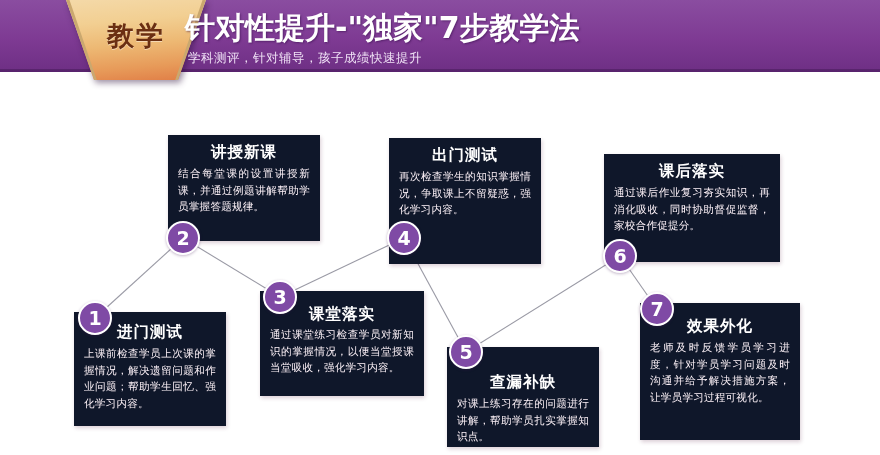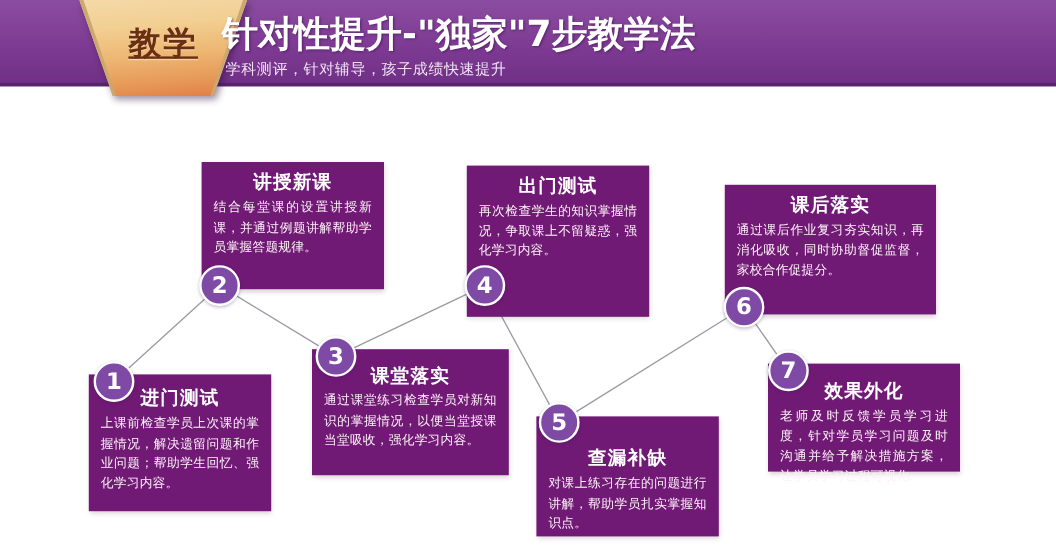--- a/index.html
+++ b/index.html
@@ -68,21 +68,20 @@
   .badge-text {
     position: absolute;
     left: 0; top: 0;
     width: 140px; height: 72px;
     display: flex; align-items: center; justify-content: center;
     font-size: 27px;
     font-weight: bold;
     color: #6b2f12;
     letter-spacing: 2px;
     text-shadow: 0 1px 0 rgba(255,255,255,0.45);
-    text-decoration: underline;
   }
 
   .header-title {
     position: absolute;
     left: 185px; top: 8px;
     font-size: 30px;
     font-weight: bold;
     color: #ffffff;
     letter-spacing: 0px;
     white-space: nowrap;
@@ -102,21 +101,21 @@
     position: absolute;
     left: 0; top: 0;
     width: 880px; height: 455px;
     pointer-events: none;
   }
   #connectors line { stroke: #9a9aa5; stroke-width: 1.1; }
 
   
   .card {
     position: absolute;
-    background: #701a75;
+    background: #0f172a;
     color: #ffffff;
     padding: 6px 10px 8px 10px;
     box-shadow: 1px 2px 4px rgba(90,30,70,0.22);
   }
   .card-title {
     text-align: center;
     font-size: 15.5px;
     font-weight: bold;
     color: #ffffff;
     line-height: 1.45;
@@ -200,19 +199,19 @@
     <div class="card-body">通过课堂练习检查学员对新知识的掌握情况，以便当堂授课当堂吸收，强化学习内容。</div>
   </div>
   <div class="step" style="left:263px; top:280px;">3</div>
 
   <div class="card" style="left:447px; top:347px; width:152px; height:100px; padding-top:24px;">
     <div class="card-title">查漏补缺</div>
     <div class="card-body">对课上练习存在的问题进行讲解，帮助学员扎实掌握知识点。</div>
   </div>
   <div class="step" style="left:449px; top:335px;">5</div>
 
-  <div class="card" style="left:640px; top:303px; width:160px; height:90px; padding-top:12px;">
+  <div class="card" style="left:640px; top:303px; width:160px; height:137px; padding-top:12px;">
     <div class="card-title">效果外化</div>
     <div class="card-body">老师及时反馈学员学习进度，针对学员学习问题及时沟通并给予解决措施方案，让学员学习过程可视化。</div>
   </div>
   <div class="step" style="left:640px; top:292px;">7</div>
 
 </div>
 
 </body></html>

